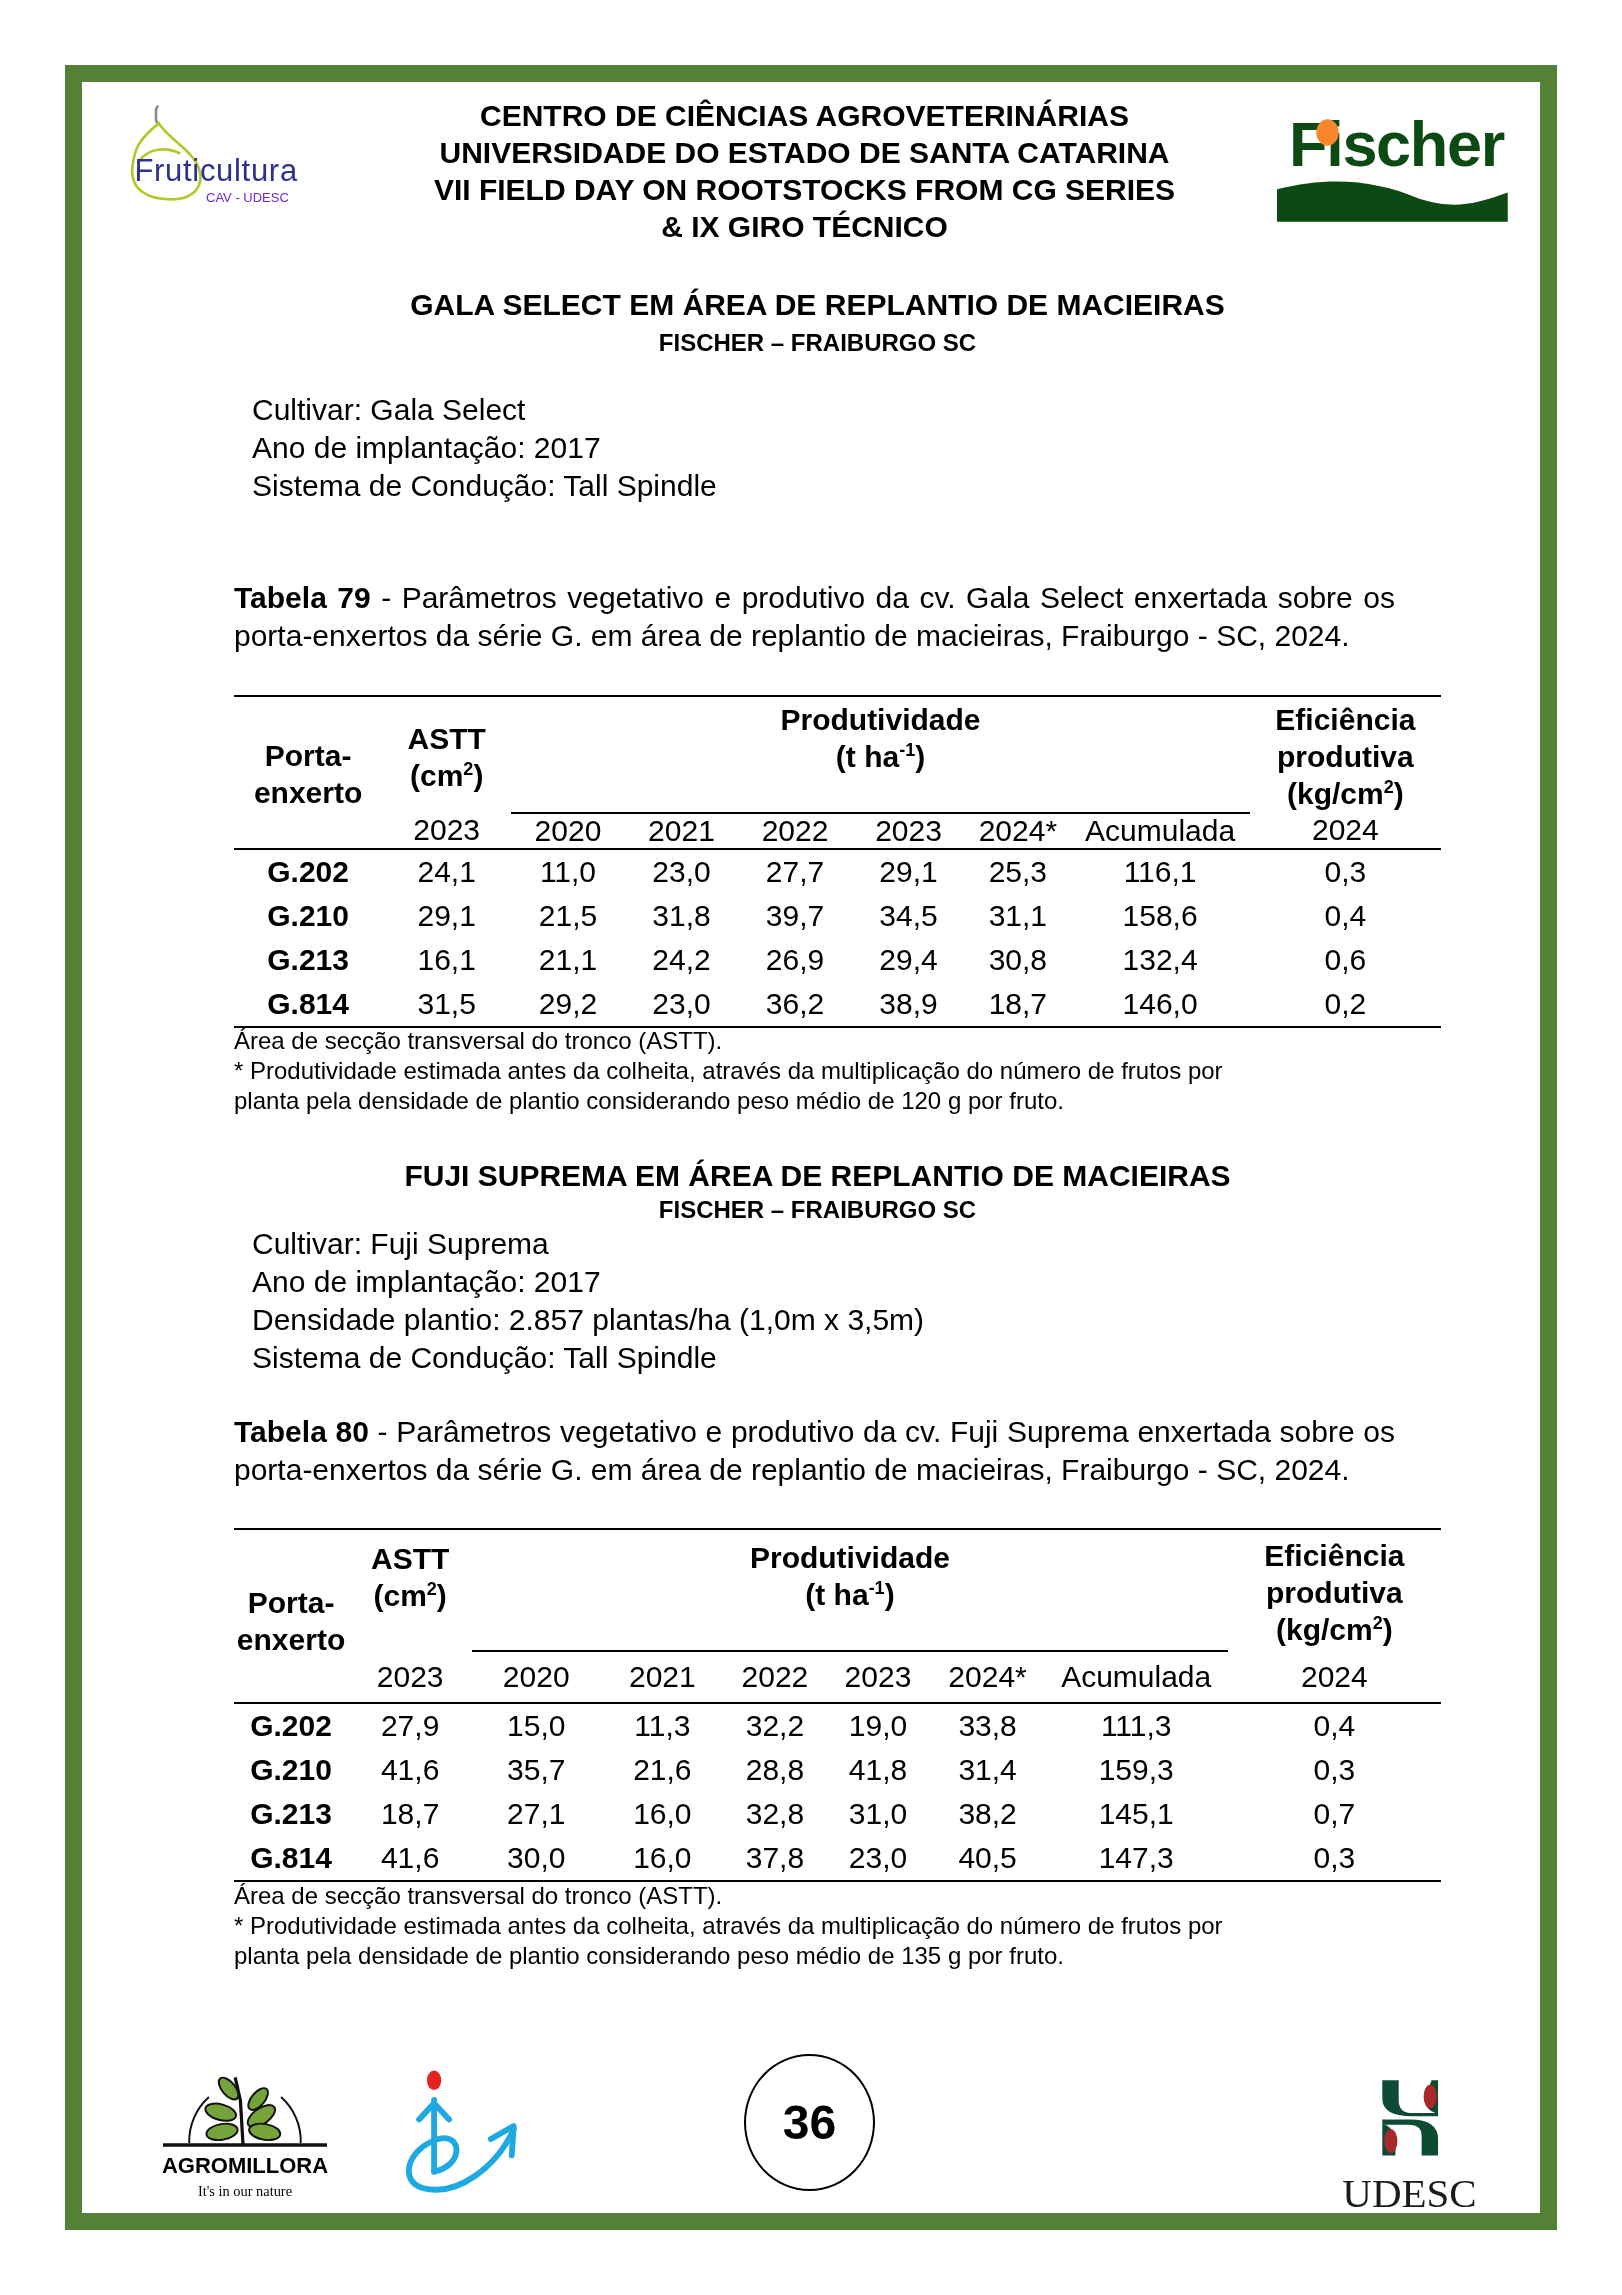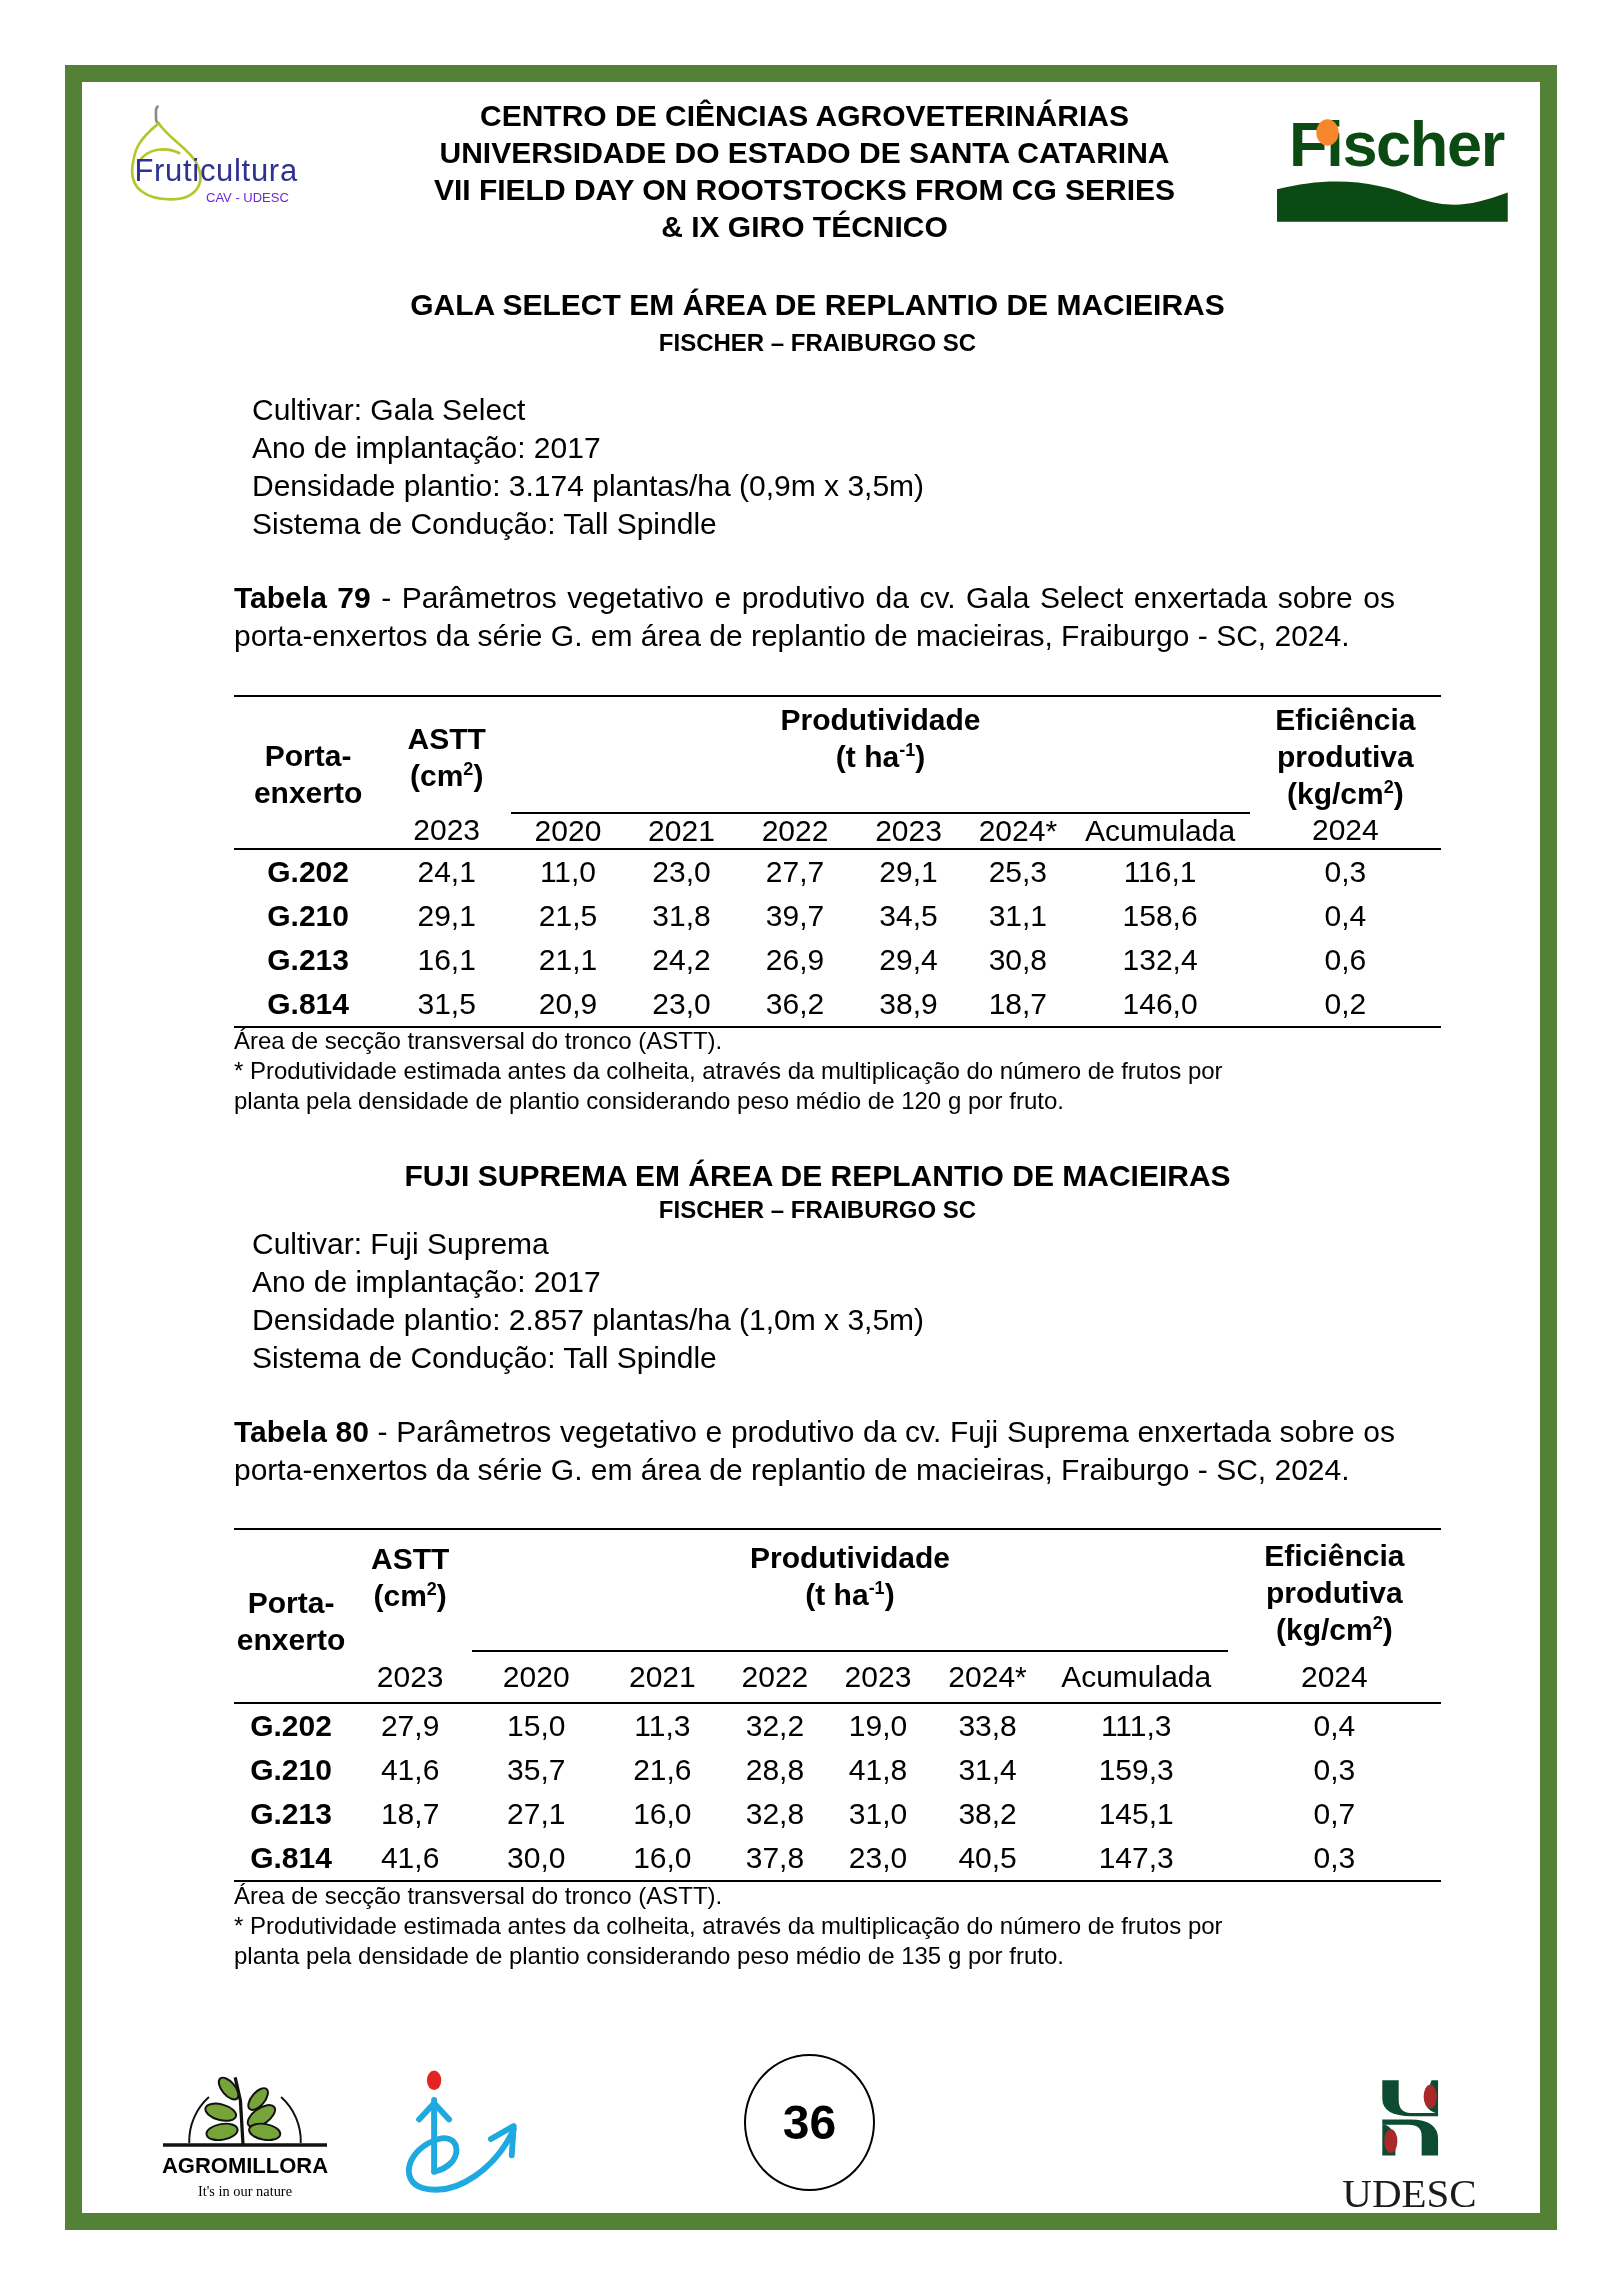--- a/index.html
+++ b/index.html
@@ -94,21 +94,20 @@
     <path d="M0 25 C 80 5, 150 10, 220 40 C 270 55, 300 50, 355 30 L355 75 L0 75 Z" fill="#0b4a12"></path>
   </svg>
 </div>
 
 <div class="sec-title" style="top:286px">GALA SELECT EM ÁREA DE REPLANTIO DE MACIEIRAS</div>
 <div class="sec-sub" style="top:328px">FISCHER – FRAIBURGO SC</div>
 
 <div class="info" style="top:391px">
   <div>Cultivar: Gala Select</div>
   <div>Ano de implantação: 2017</div>
-  <div>Densidade plantio: 3.174 plantas/ha (0,9m x 3,5m)</div>
   <div>Sistema de Condução: Tall Spindle</div>
 </div>
 
 <div class="caption" style="top:579px"><b>Tabela 79</b><span> - Parâmetros vegetativo e produtivo da cv. Gala Select enxertada sobre os porta-enxertos da série G. em área de replantio de macieiras, Fraiburgo - SC, 2024.</span></div>
 
 <table class="dt" style="top:695px">
   <colgroup>
     <col style="width:124px">
       <col style="width:108px">
       <col style="width:95px">
@@ -167,21 +166,21 @@
       <td>24,2</td>
       <td>26,9</td>
       <td>29,4</td>
       <td>30,8</td>
       <td>132,4</td>
       <td>0,6</td>
     </tr>
     <tr class="botline">
       <td class="rk">G.814</td>
       <td>31,5</td>
-      <td>20,9</td>
+      <td>29,2</td>
       <td>23,0</td>
       <td>36,2</td>
       <td>38,9</td>
       <td>18,7</td>
       <td>146,0</td>
       <td>0,2</td>
     </tr>
   </tbody>
 </table>
 

